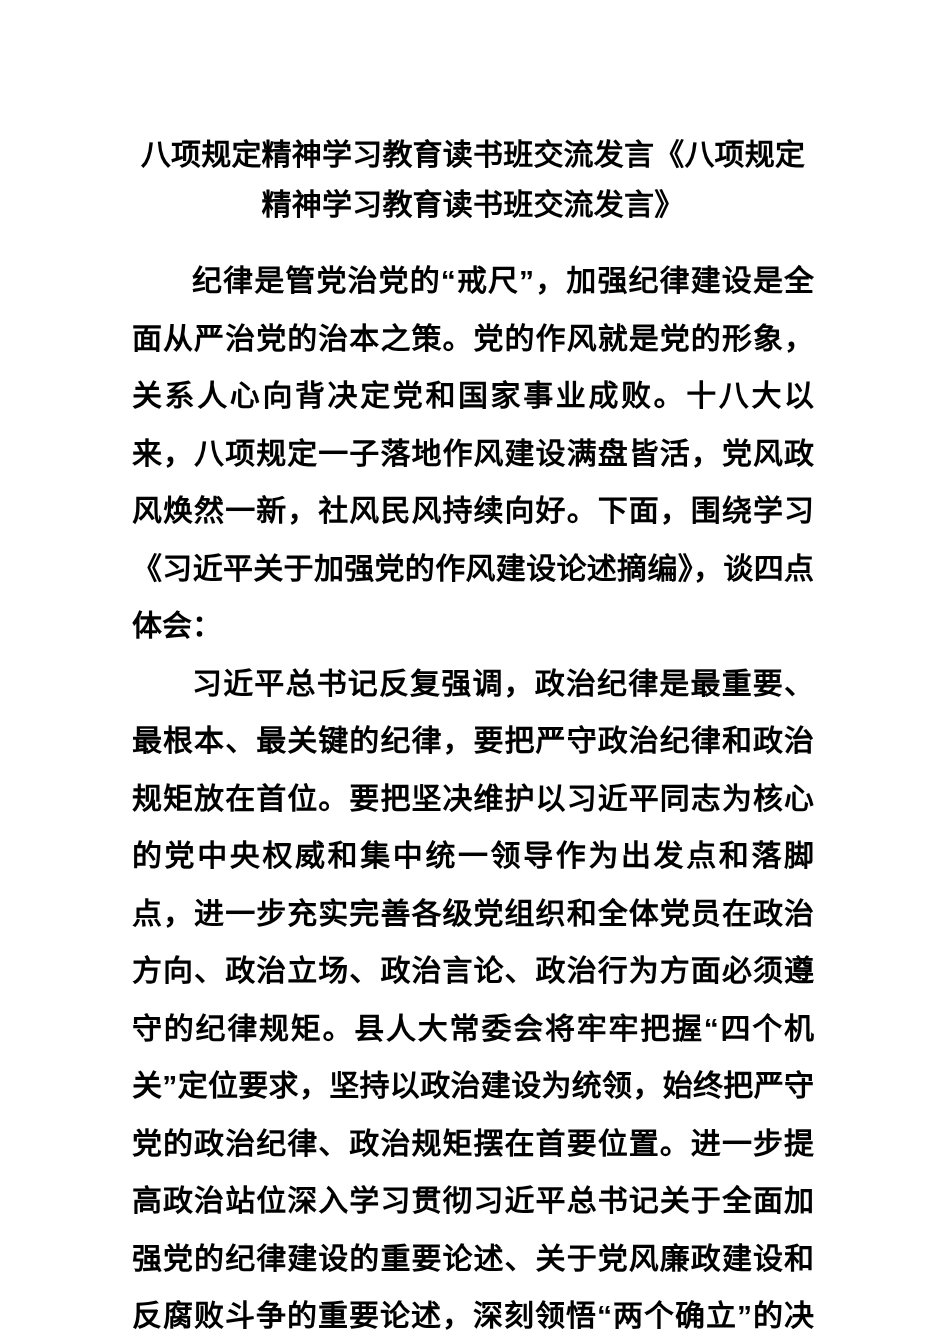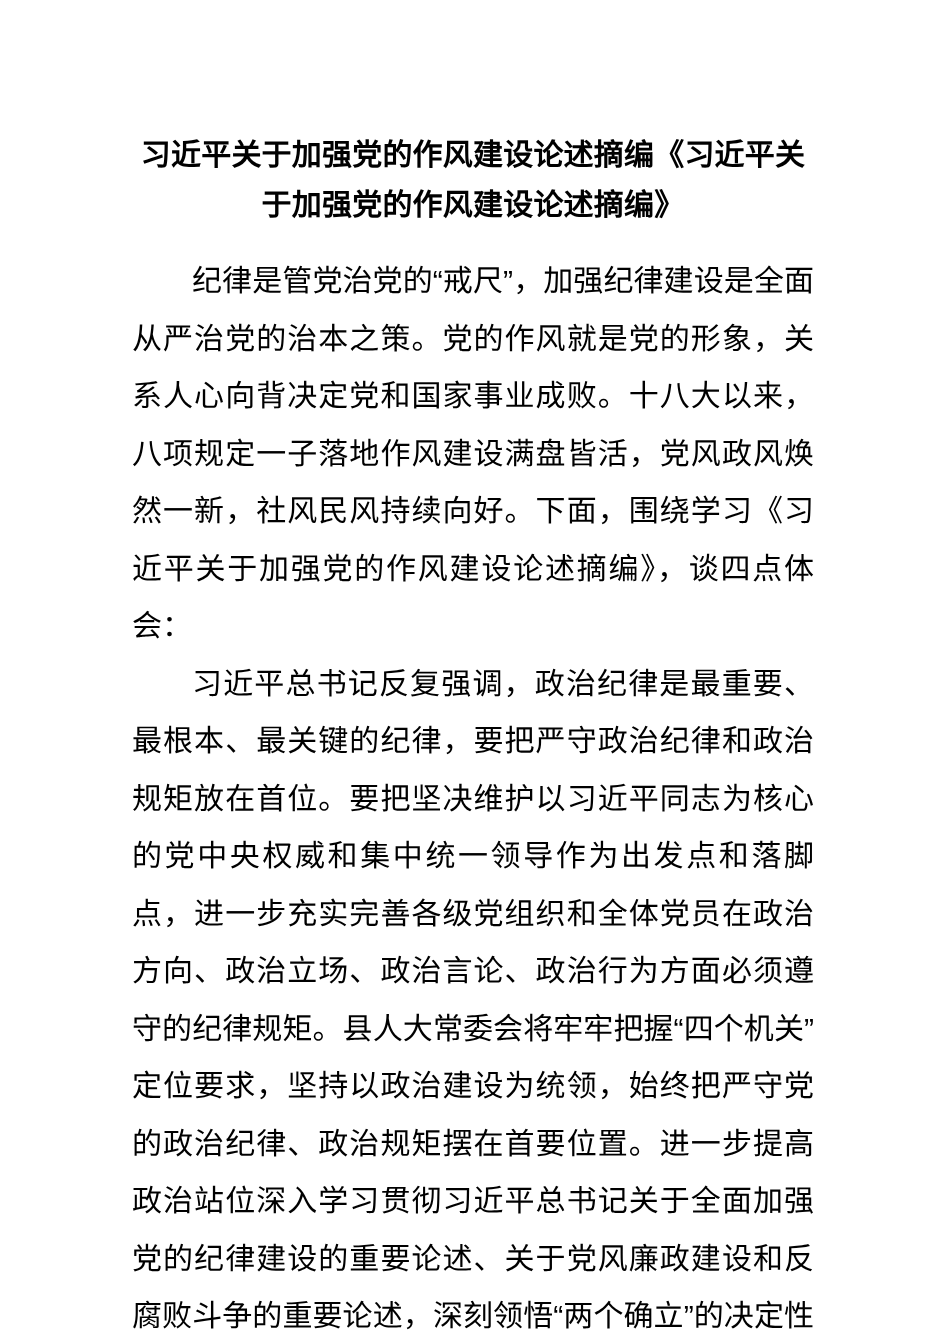--- a/index.html
+++ b/index.html
@@ -39,21 +39,21 @@
     line-height: 50px;
     text-align: center;
     letter-spacing: 0.2px;
     margin: 0 0 22px 0;
     word-break: break-all;
   }
 
   
   .para {
     font-size: 30px;
-    font-weight: 400;
+    font-weight: 700;
     line-height: 57.5px;
     text-align: justify;
     text-justify: inter-character;
     text-align-last: left;
     text-indent: 60px;
     margin: 0;
     letter-spacing: 0px;
     word-break: break-all;
     overflow-wrap: break-word;
   }
@@ -61,21 +61,21 @@
   .para + .para {
     margin-top: 0;
   }
 </style>
 </head>
 <body>
 
 <div class="page">
   <div class="page-body">
 
-    <h1 class="doc-title">习近平关于加强党的作风建设论述摘编《习近平关于加强党的作风建设论述摘编》</h1>
+    <h1 class="doc-title">八项规定精神学习教育读书班交流发言《八项规定精神学习教育读书班交流发言》</h1>
 
     <p class="para">纪律是管党治党的“戒尺”，加强纪律建设是全面从严治党的治本之策。党的作风就是党的形象，关系人心向背决定党和国家事业成败。十八大以来，八项规定一子落地作风建设满盘皆活，党风政风焕然一新，社风民风持续向好。下面，围绕学习《习近平关于加强党的作风建设论述摘编》，谈四点体会：</p>
 
 
     <p class="para">习近平总书记反复强调，政治纪律是最重要、最根本、最关键的纪律，要把严守政治纪律和政治规矩放在首位。要把坚决维护以习近平同志为核心的党中央权威和集中统一领导作为出发点和落脚点，进一步充实完善各级党组织和全体党员在政治方向、政治立场、政治言论、政治行为方面必须遵守的纪律规矩。县人大常委会将牢牢把握“四个机关”定位要求，坚持以政治建设为统领，始终把严守党的政治纪律、政治规矩摆在首要位置。进一步提高政治站位深入学习贯彻习近平总书记关于全面加强党的纪律建设的重要论述、关于党风廉政建设和反腐败斗争的重要论述，深刻领悟“两个确立”的决定性意义，衷心拥护“两个确立”、忠诚践行“两个维护”，切实增强学习贯彻落实《习近平关于加强党的作风建设论述摘编》的政治自觉、思想自觉、</p>
 
   </div>
 </div>
 
 </body></html>

